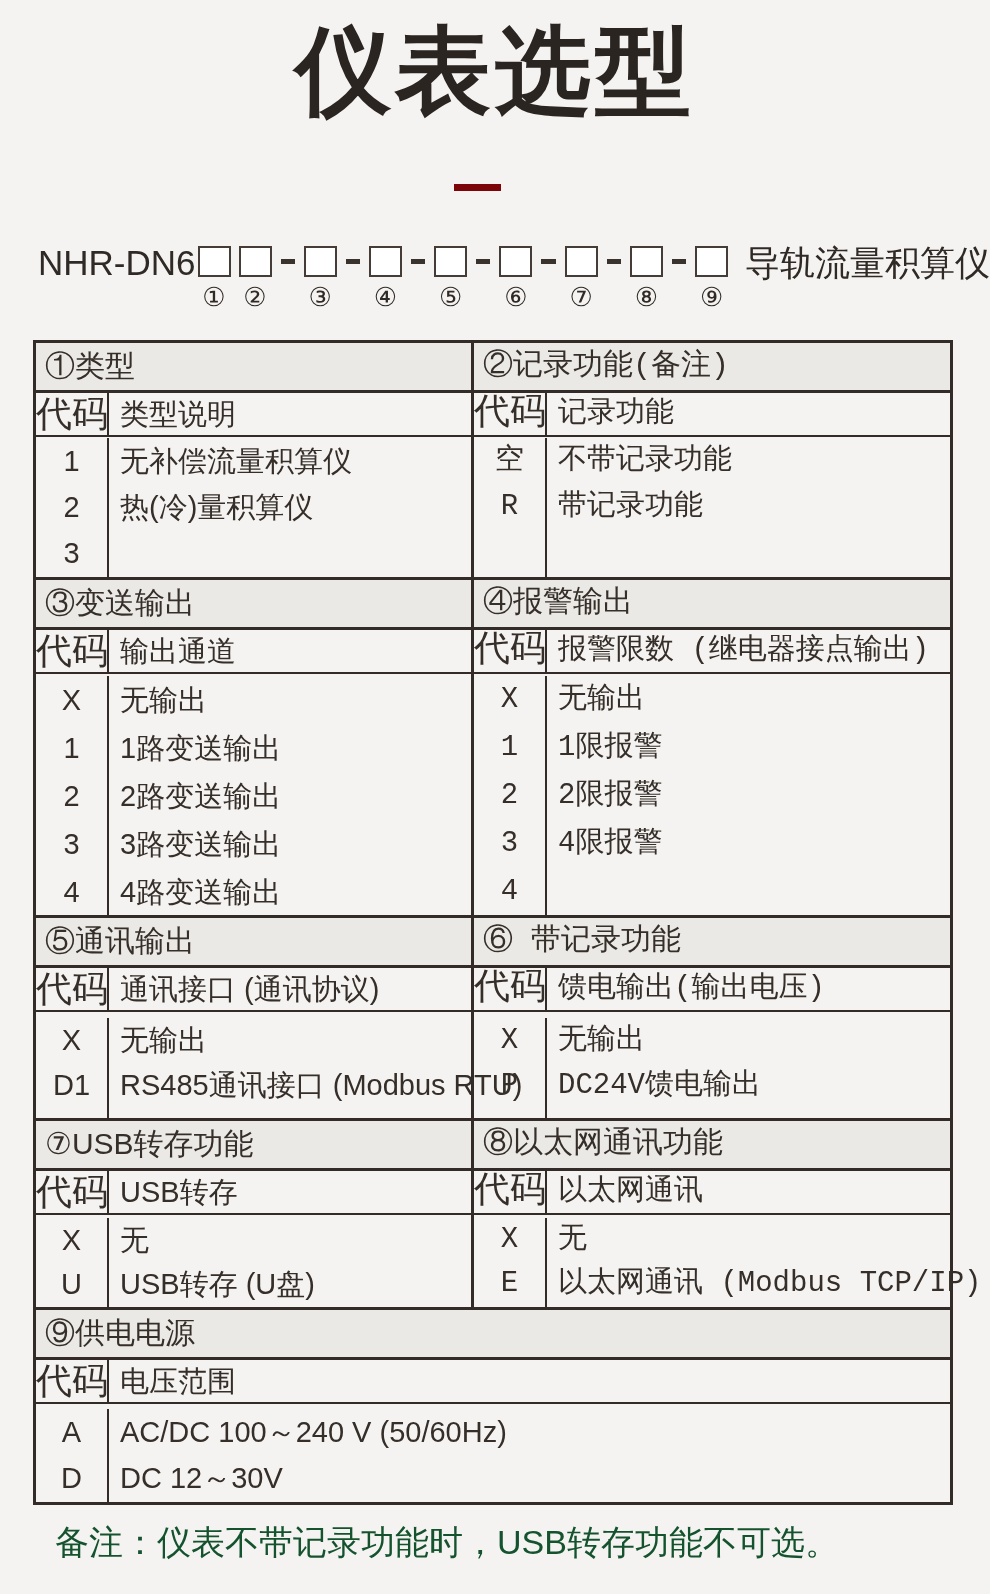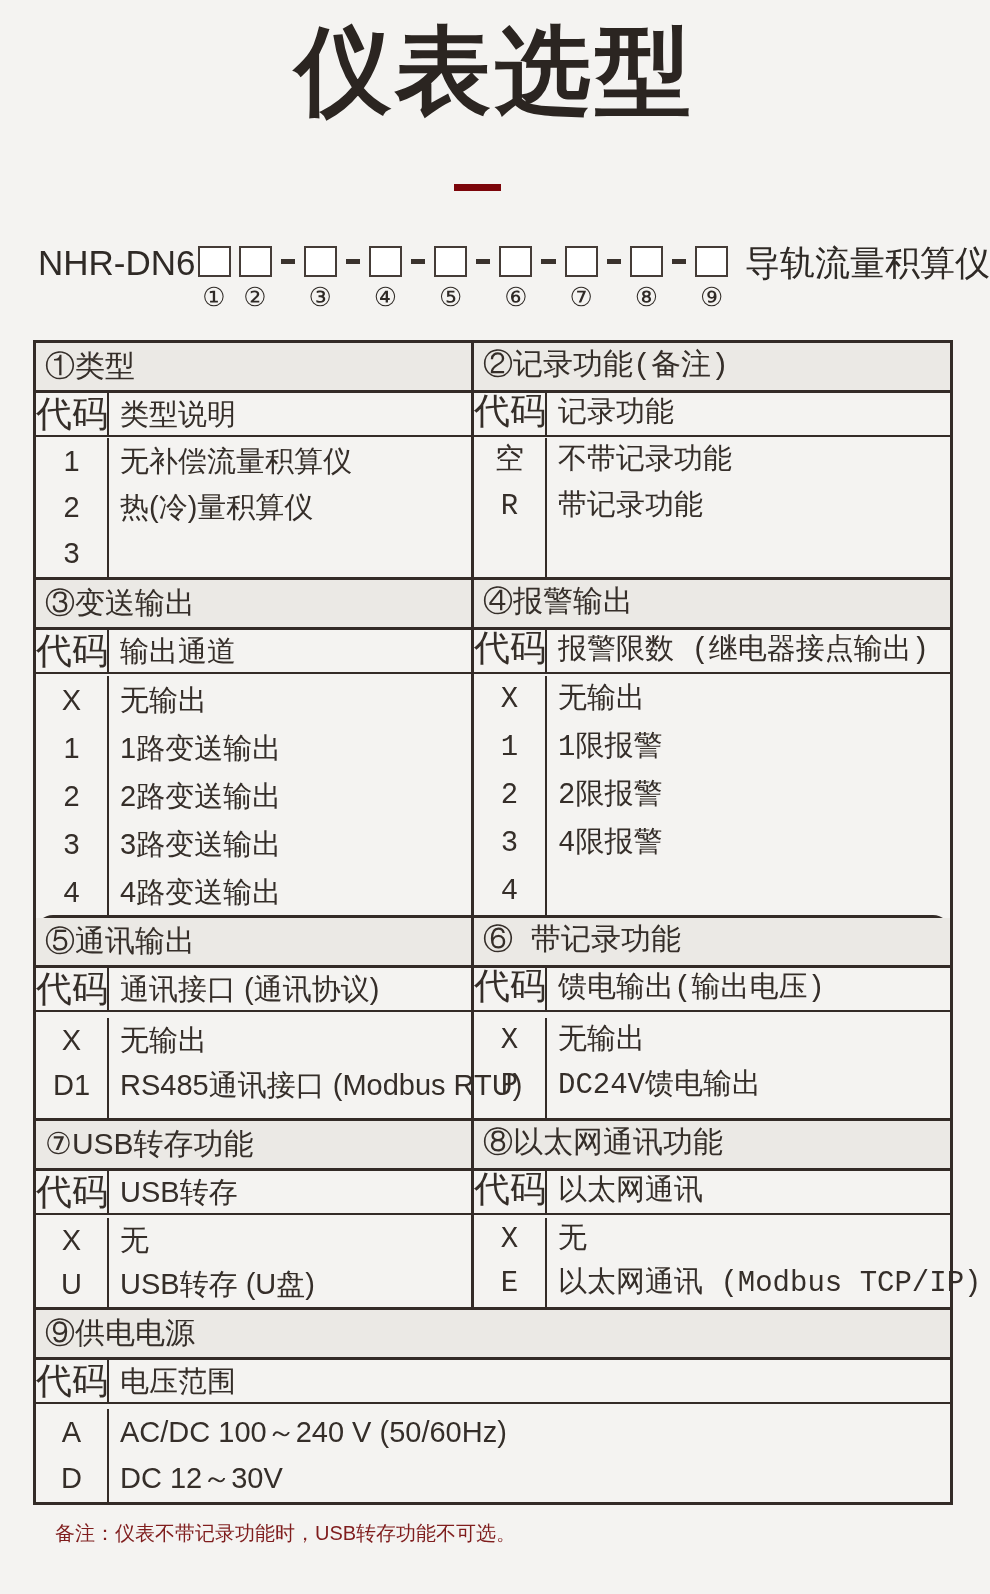--- a/index.html
+++ b/index.html
@@ -79,21 +79,21 @@
     width: 920px;
     margin: 28px 0 0 33px;
     border: 3px solid var(--line);
     background: var(--bg);
   }
   .selection-table > * + * { border-top: 3px solid var(--line); }
   .pair { display: grid; grid-template-columns: 435px 1fr; }
   .pair .sec.right { border-left: 3px solid var(--line); font-family: Liberation Mono, monospace; }
   .pair12 { height: 234px; }
   .pair34 { height: 338px; }
-  .pair56 { height: 203px; border-radius: 17px; }
+  .pair56 { height: 203px; }
   .pair78 { height: 189px; }
   .sec9wrap { height: 195px; }
   .sec { display: flex; flex-direction: column; min-width: 0; }
   .sec-title {
     height: 50px;
     line-height: 46px;
     padding-left: 9px;
     background: var(--hdr-bg);
     border-bottom: 3px solid var(--line);
     font-size: 30px;
@@ -140,22 +140,22 @@
   .pair34 .dline { height: 48px; line-height: 48px; }
   .pair34 .data-row { padding-top: 2px; }
   .pair56 .dline { height: 45px; line-height: 45px; }
   .pair56 .data-row { padding-top: 6px; }
   .pair78 .dline { height: 44px; line-height: 44px; }
   .pair78 .data-row { padding-top: 3px; }
   .sec9wrap .dline { height: 46px; line-height: 46px; }
   .sec9wrap .data-row { padding-top: 5px; }
   .note {
     margin: 15px 0 0 55px;
-    font-size: 20px;
-    color: #7f1d1d;
+    font-size: 34px;
+    color: #14532d;
   }
 </style>
 </head>
 <body>
 
 <div class="page">
 
   <h1 class="title">仪表选型</h1>
   <div class="red-divider"></div>
 

